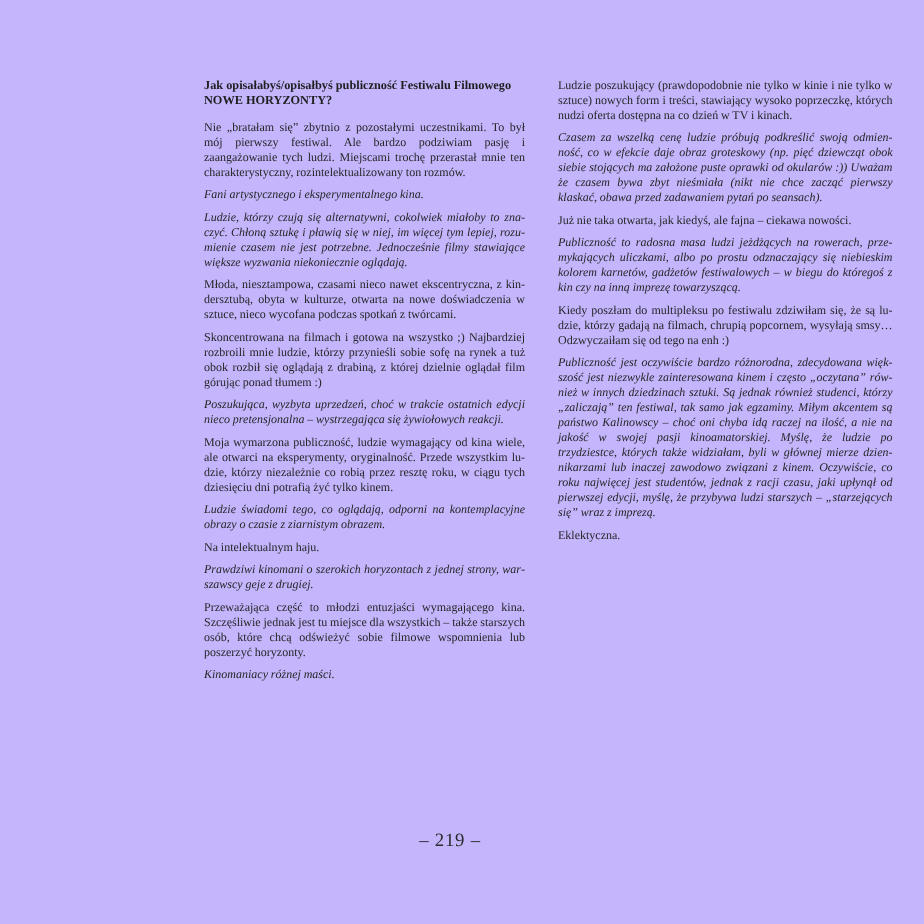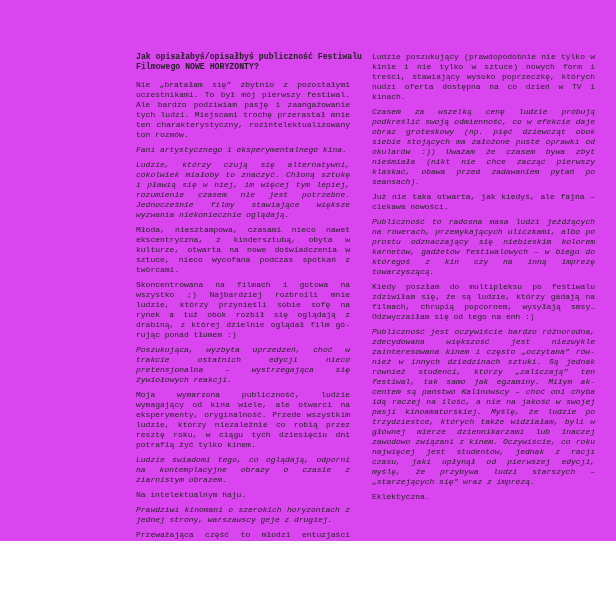--- a/index.html
+++ b/index.html
@@ -3,23 +3,23 @@
 <meta charset="utf-8">
 <style>
   html, body {
     margin: 0;
     padding: 0;
     background: #ffffff;
   }
   .page {
     position: relative;
     width: 616px;
-    height: 541px;
-    background: #d946ef;
-    font-family: Liberation Mono, monospace;
+    height: 616px;
+    background: #c4b5fd;
+    font-family: Liberation Serif, serif;
     color: #262626;
     overflow: hidden;
   }
   .columns {
     position: absolute;
     left: 136px;
     top: 52px;
     width: 472px;
     display: flex;
     gap: 9px;

